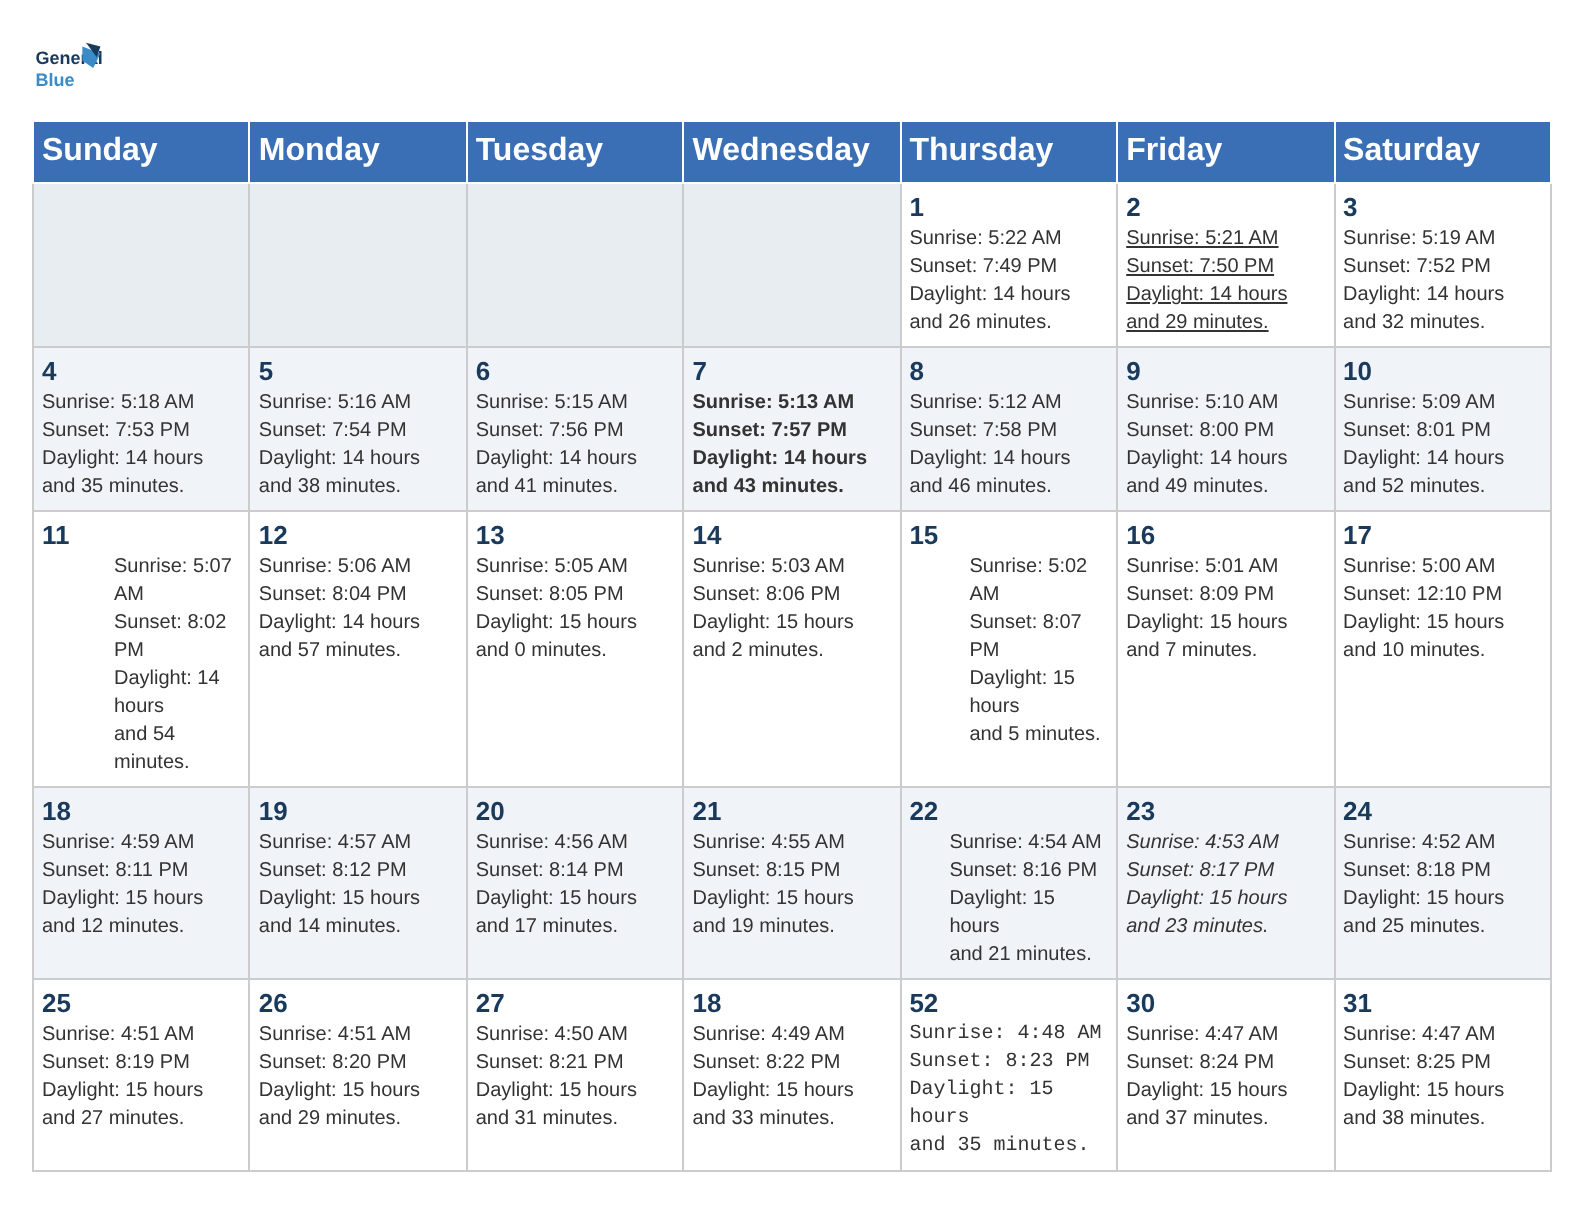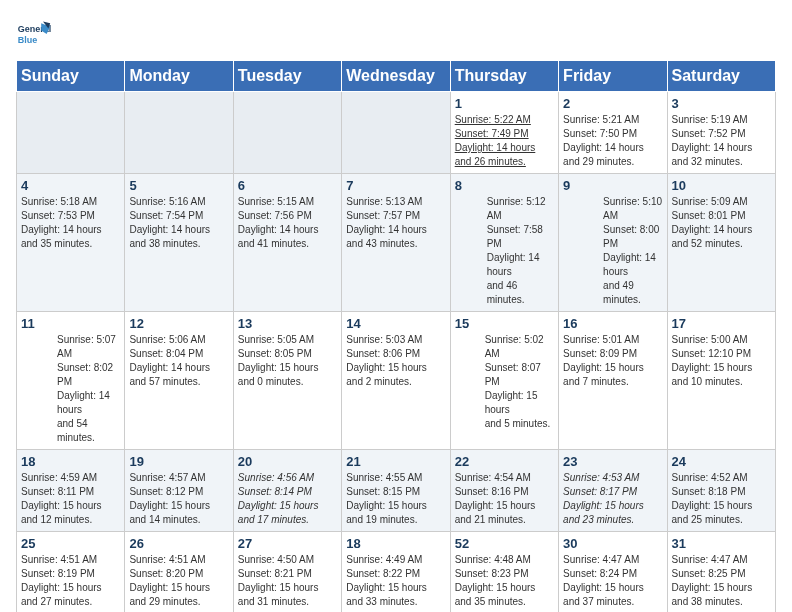--- a/index.html
+++ b/index.html
@@ -113,28 +113,28 @@
       </tr>
   </thead>
   <tbody id="calendar-body">
   <tr>
         <td class="empty-cell"></td>
         <td class="empty-cell"></td>
         <td class="empty-cell"></td>
         <td class="empty-cell"></td>
         <td>
           <span class="day-number">1</span>
-          <div class="day-info" style="white-space: pre-line; text-decoration: underline;">Sunrise: 5:22 AM
+          <div class="day-info" style="white-space: pre-line;">Sunrise: 5:22 AM
 Sunset: 7:49 PM
 Daylight: 14 hours
 and 26 minutes.</div>
         </td>
         <td>
           <span class="day-number">2</span>
-          <div class="day-info" style="white-space: pre-line;">Sunrise: 5:21 AM
+          <div class="day-info" style="white-space: pre-line; text-decoration: underline;">Sunrise: 5:21 AM
 Sunset: 7:50 PM
 Daylight: 14 hours
 and 29 minutes.</div>
         </td>
         <td>
           <span class="day-number">3</span>
           <div class="day-info" style="white-space: pre-line;">Sunrise: 5:19 AM
 Sunset: 7:52 PM
 Daylight: 14 hours
 and 32 minutes.</div>
@@ -157,35 +157,35 @@
         </td>
         <td>
           <span class="day-number">6</span>
           <div class="day-info" style="white-space: pre-line;">Sunrise: 5:15 AM
 Sunset: 7:56 PM
 Daylight: 14 hours
 and 41 minutes.</div>
         </td>
         <td>
           <span class="day-number">7</span>
-          <div class="day-info" style="white-space: pre-line;">Sunrise: 5:13 AM
+          <div class="day-info" style="white-space: pre-line; font-weight: bold;">Sunrise: 5:13 AM
 Sunset: 7:57 PM
 Daylight: 14 hours
 and 43 minutes.</div>
         </td>
         <td>
           <span class="day-number">8</span>
-          <div class="day-info" style="white-space: pre-line; margin-left: 32px;">Sunrise: 5:12 AM
+          <div class="day-info" style="white-space: pre-line;">Sunrise: 5:12 AM
 Sunset: 7:58 PM
 Daylight: 14 hours
 and 46 minutes.</div>
         </td>
         <td>
           <span class="day-number">9</span>
-          <div class="day-info" style="white-space: pre-line; margin-left: 40px;">Sunrise: 5:10 AM
+          <div class="day-info" style="white-space: pre-line;">Sunrise: 5:10 AM
 Sunset: 8:00 PM
 Daylight: 14 hours
 and 49 minutes.</div>
         </td>
         <td>
           <span class="day-number">10</span>
           <div class="day-info" style="white-space: pre-line;">Sunrise: 5:09 AM
 Sunset: 8:01 PM
 Daylight: 14 hours
 and 52 minutes.</div>
@@ -252,35 +252,35 @@
         </td>
         <td>
           <span class="day-number">19</span>
           <div class="day-info" style="white-space: pre-line;">Sunrise: 4:57 AM
 Sunset: 8:12 PM
 Daylight: 15 hours
 and 14 minutes.</div>
         </td>
         <td>
           <span class="day-number">20</span>
-          <div class="day-info" style="white-space: pre-line; font-style: italic;">Sunrise: 4:56 AM
+          <div class="day-info" style="white-space: pre-line;">Sunrise: 4:56 AM
 Sunset: 8:14 PM
 Daylight: 15 hours
 and 17 minutes.</div>
         </td>
         <td>
           <span class="day-number">21</span>
           <div class="day-info" style="white-space: pre-line;">Sunrise: 4:55 AM
 Sunset: 8:15 PM
 Daylight: 15 hours
 and 19 minutes.</div>
         </td>
         <td>
           <span class="day-number">22</span>
-          <div class="day-info" style="white-space: pre-line;">Sunrise: 4:54 AM
+          <div class="day-info" style="white-space: pre-line; margin-left: 20px;">Sunrise: 4:54 AM
 Sunset: 8:16 PM
 Daylight: 15 hours
 and 21 minutes.</div>
         </td>
         <td>
           <span class="day-number">23</span>
           <div class="day-info" style="white-space: pre-line; font-style: italic;">Sunrise: 4:53 AM
 Sunset: 8:17 PM
 Daylight: 15 hours
 and 23 minutes.</div>
@@ -317,21 +317,21 @@
         </td>
         <td>
           <span class="day-number">18</span>
           <div class="day-info" style="white-space: pre-line;">Sunrise: 4:49 AM
 Sunset: 8:22 PM
 Daylight: 15 hours
 and 33 minutes.</div>
         </td>
         <td>
           <span class="day-number">52</span>
-          <div class="day-info" style="white-space: pre-line;">Sunrise: 4:48 AM
+          <div class="day-info" style="white-space: pre-line; font-family: Liberation Mono, monospace;">Sunrise: 4:48 AM
 Sunset: 8:23 PM
 Daylight: 15 hours
 and 35 minutes.</div>
         </td>
         <td>
           <span class="day-number">30</span>
           <div class="day-info" style="white-space: pre-line;">Sunrise: 4:47 AM
 Sunset: 8:24 PM
 Daylight: 15 hours
 and 37 minutes.</div>

